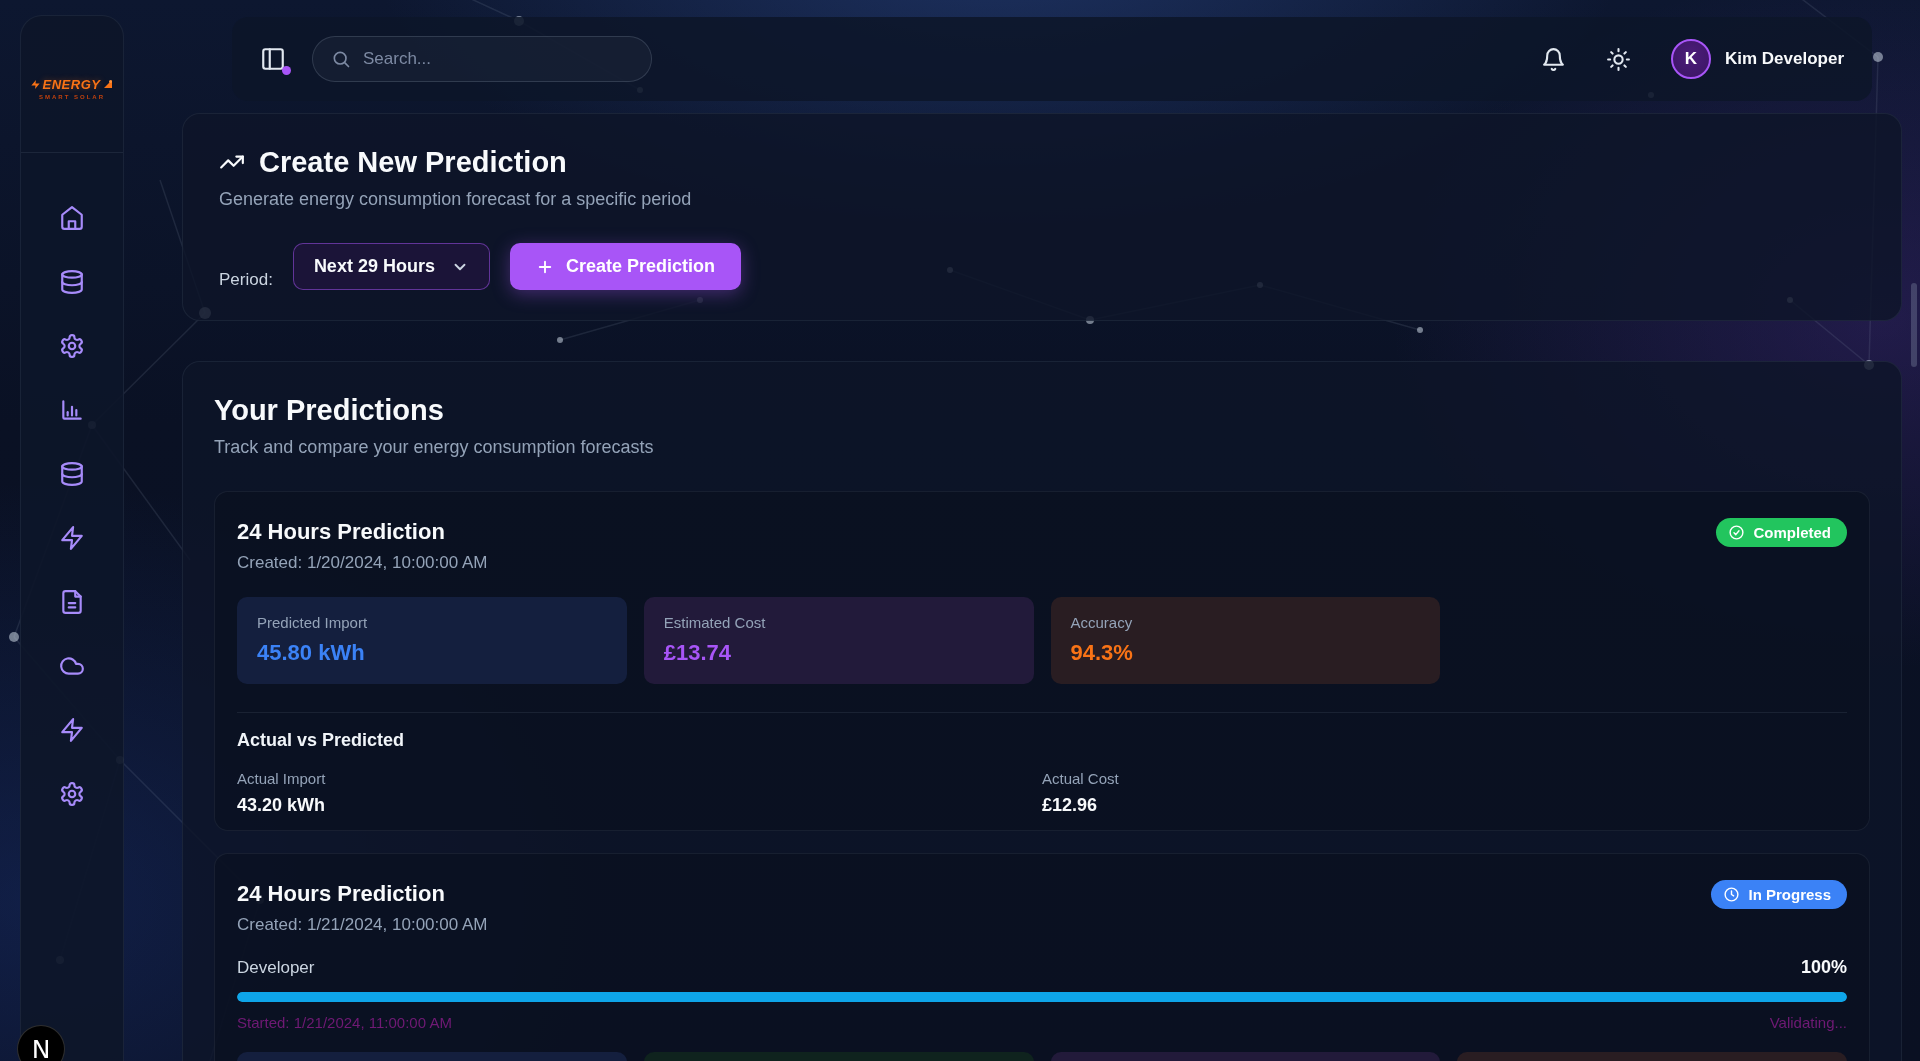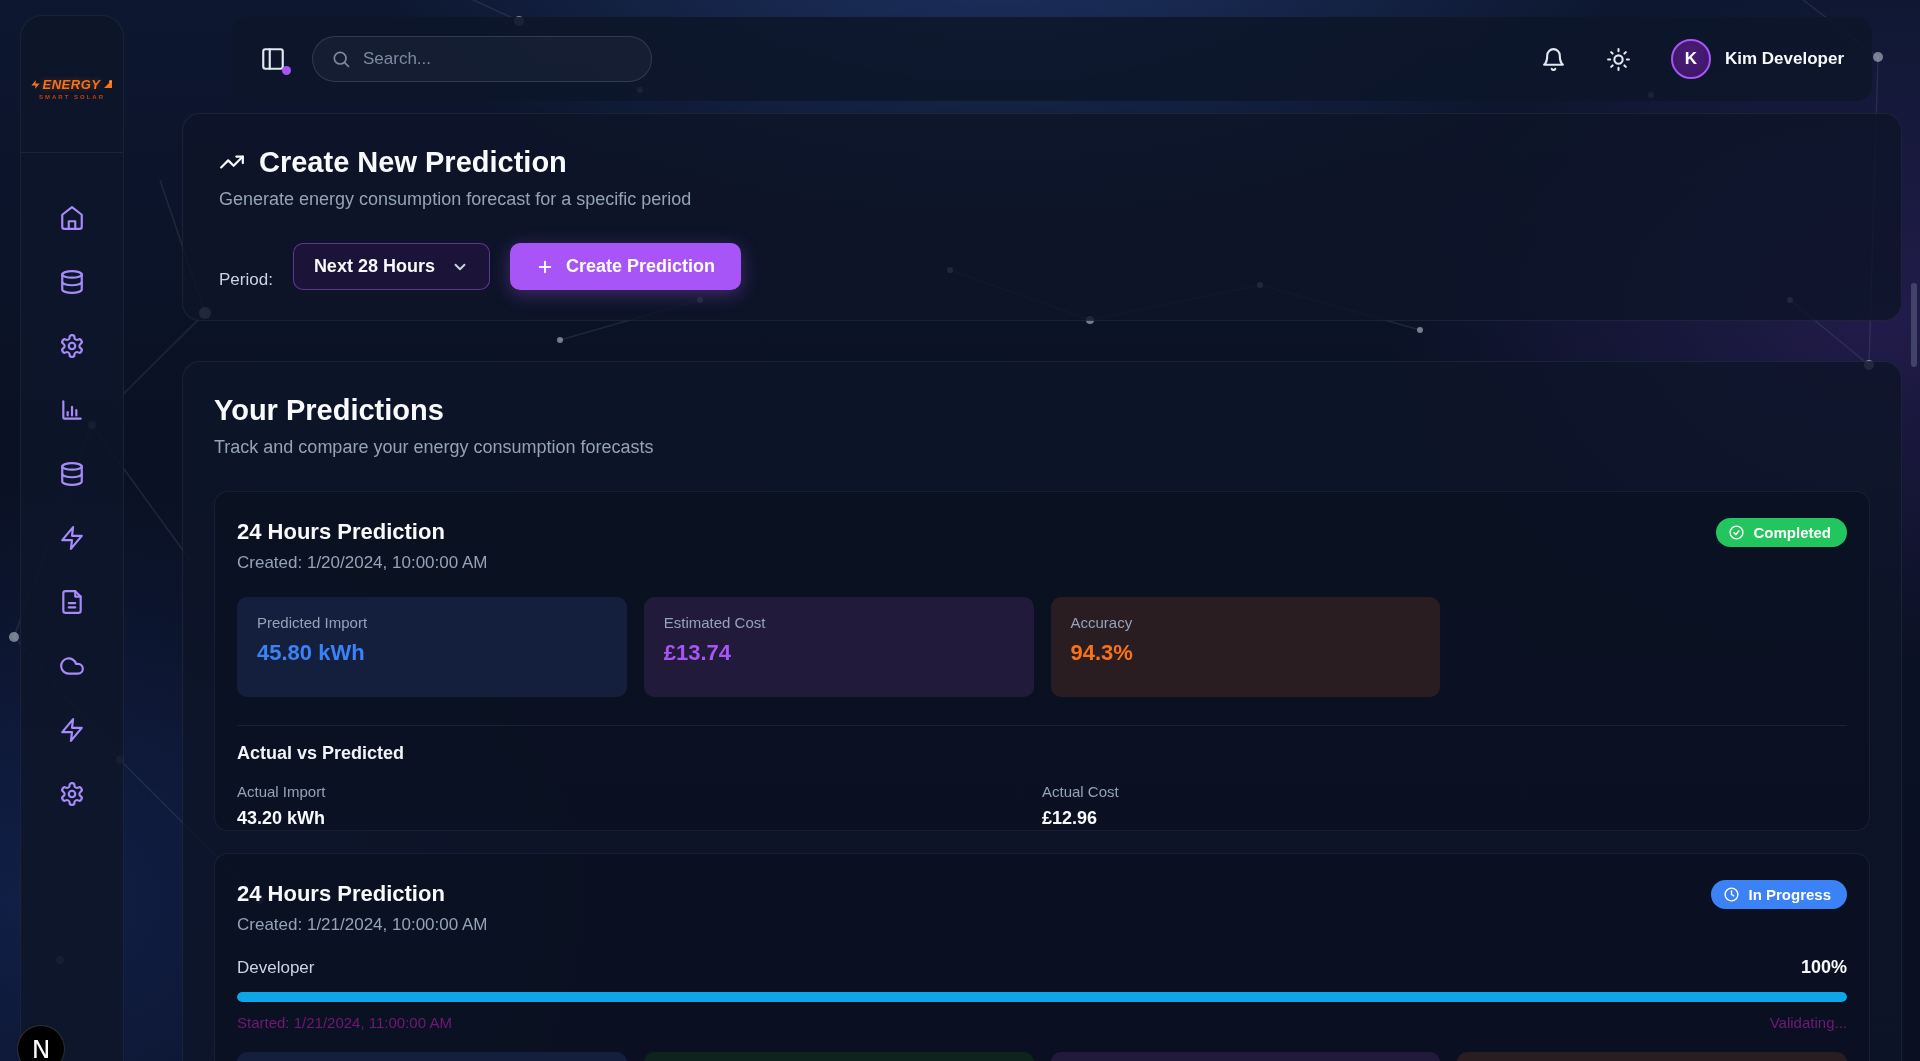--- a/index.html
+++ b/index.html
@@ -100,21 +100,21 @@
   .pred-card.first { margin-top:33px; height:340px; }
   .pred-card.second { margin-top:22px; height:330px; }
   .pred-header { display:flex; justify-content:space-between; align-items:flex-start; }
   .pred-title { font-size:22px; font-weight:bold; color:#f8fafc; line-height:28px; }
   .pred-created { margin-top:7px; font-size:17px; color:#94a3b8; line-height:20px; }
   .badge {
     display:flex; align-items:center; gap:8px; padding:6px 16px 6px 12px;
     border-radius:999px; color:#fff; font-size:15px; font-weight:bold; white-space:nowrap;
   }
   .stats { display:grid; grid-template-columns:repeat(4,1fr); gap:17px; margin-top:24px; }
-  .stat { border-radius:10px; padding:17px 20px; height:100px; }
+  .stat { border-radius:10px; padding:17px 20px; height:87px; }
   .stat-label { font-size:15px; color:#94a3b8; line-height:18px; }
   .stat-value { margin-top:8px; font-size:22px; font-weight:bold; line-height:26px; }
   .divider { height:1px; background:rgba(148,163,184,0.12); margin-top:28px; }
   .actual-title { margin-top:16px; font-size:18px; font-weight:bold; color:#f1f5f9; line-height:22px; }
   .actual-grid { display:grid; grid-template-columns:1fr 1fr; margin-top:19px; }
   .actual-label { font-size:15px; color:#94a3b8; line-height:18px; }
   .actual-value { margin-top:6px; font-size:18px; font-weight:bold; color:#f8fafc; line-height:22px; }
 
   .progress-row { margin-top:22px; display:flex; justify-content:space-between; align-items:center; }
   .progress-label { font-size:17px; color:#cbd5e1; }
@@ -307,21 +307,21 @@
     <svg class="icon" width="26" height="26" viewBox="0 0 24 24" fill="none" stroke="currentColor" stroke-width="2" stroke-linecap="round" stroke-linejoin="round">
         <path d="m22 7-8.5 8.5-5-5L2 17"></path>
         <path d="M16 7h6v6"></path>
       </svg>
     <h1 class="h1">Create New Prediction</h1>
   </div>
   <p class="sub">Generate energy consumption forecast for a specific period</p>
   <div class="create-controls">
     <span class="period-label">Period:</span>
     <div class="period-select">
-      <span>Next 28 Hours</span>
+      <span>Next 29 Hours</span>
       <svg class="icon" width="18" height="18" viewBox="0 0 24 24" fill="none" stroke="currentColor" stroke-width="2.5" stroke-linecap="round" stroke-linejoin="round">
           <path d="m6 9 6 6 6-6"></path>
         </svg>
     </div>
     <button class="create-btn" style="background-color: rgb(168, 85, 247);">
       <svg class="icon" width="18" height="18" viewBox="0 0 24 24" fill="none" stroke="currentColor" stroke-width="2.5" stroke-linecap="round" stroke-linejoin="round">
           <path d="M5 12h14"></path>
           <path d="M12 5v14"></path>
         </svg>
       <span>Create Prediction</span>

